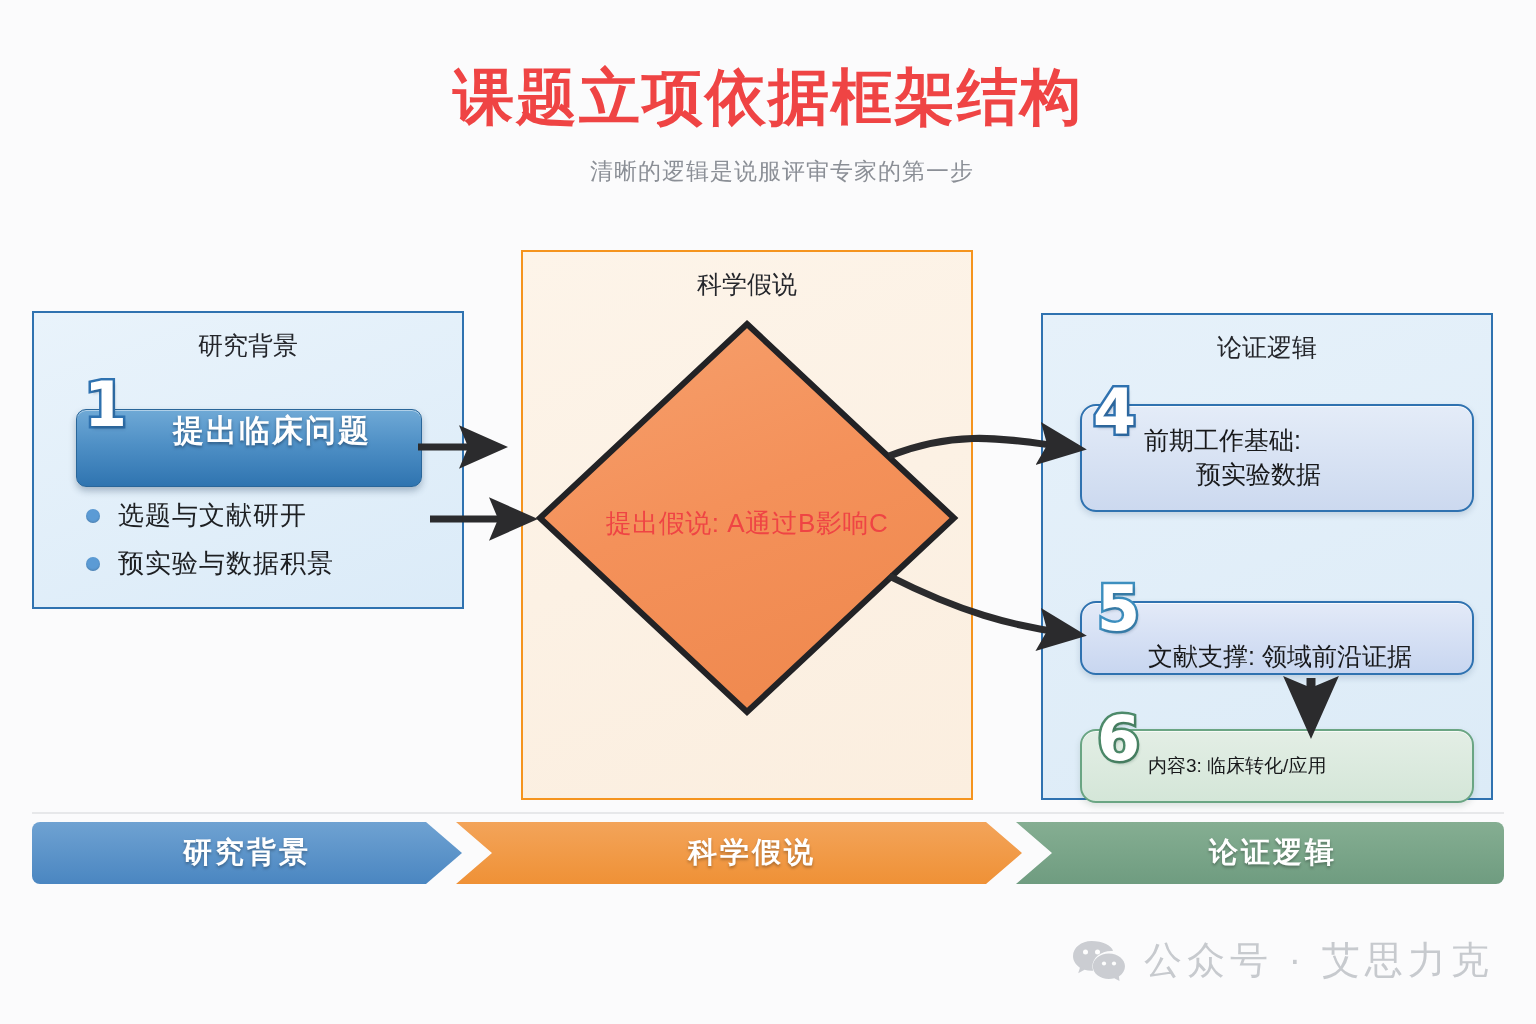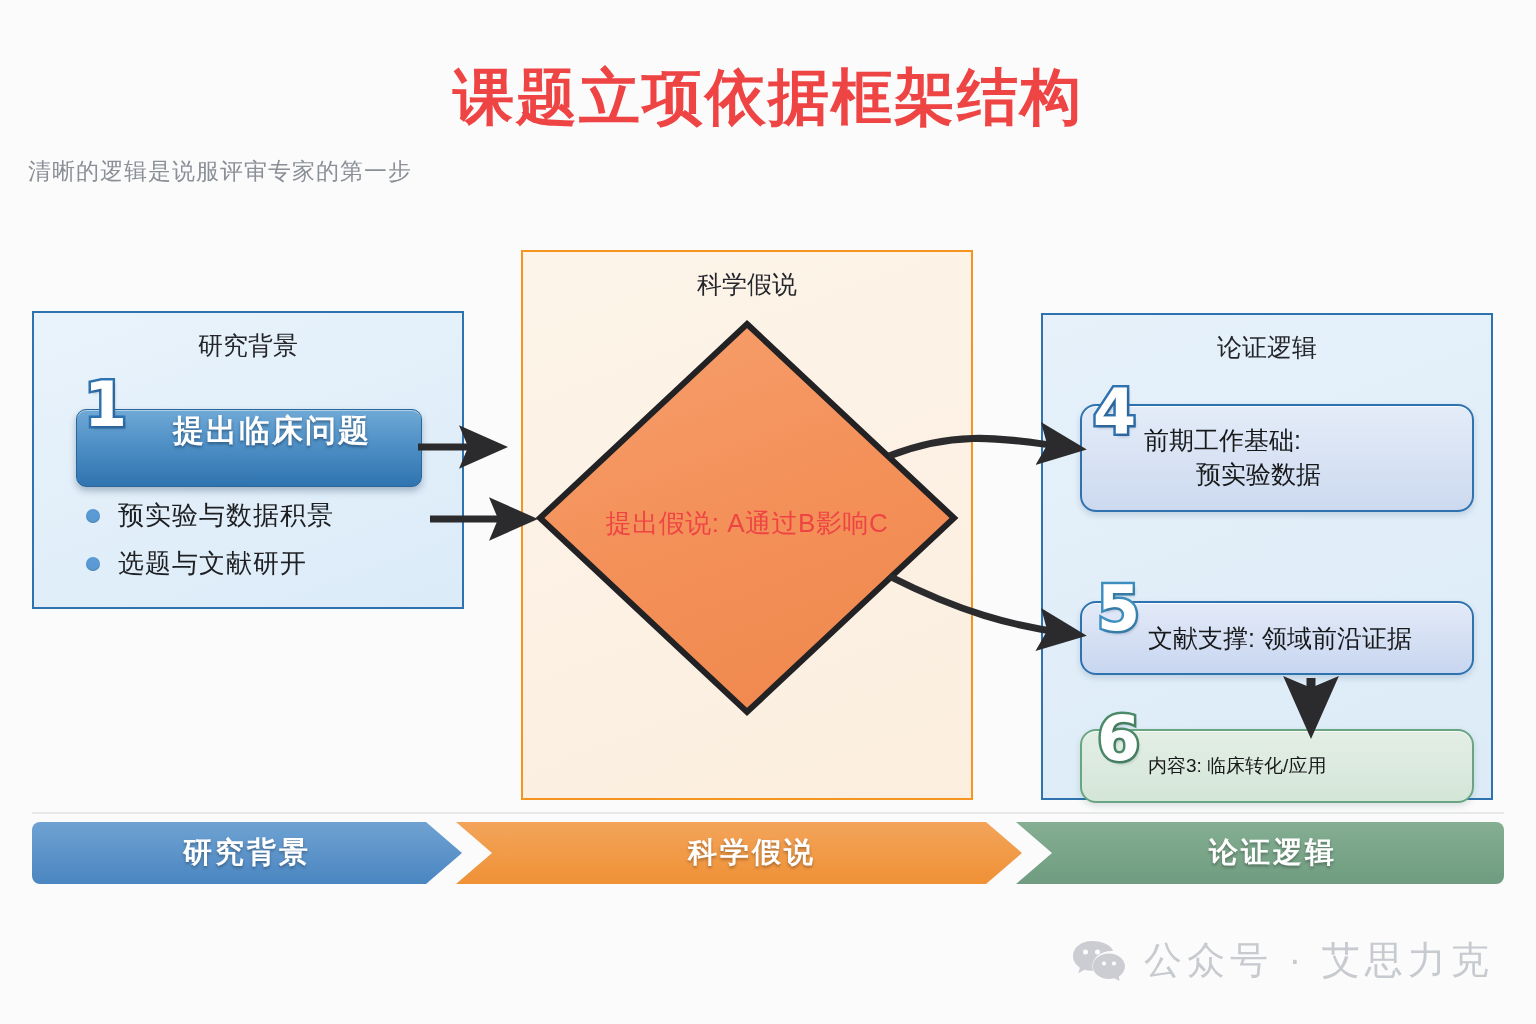--- a/index.html
+++ b/index.html
@@ -16,20 +16,21 @@
   
   .title{
     position:absolute;left:0;right:0;top:62px;
     text-align:center;
     font-size:61px;font-weight:700;letter-spacing:2px;
     color:#ef4444;
     line-height:1.15;
   }
   .subtitle{
     position:absolute;left:0;right:0;top:156px;
+    text-align:center;
     font-size:23px;font-weight:400;
     color:#8b8f96;
     letter-spacing:1px;
     margin-left:28px;
   }
 
   
   .panel{position:absolute;box-sizing:border-box;}
   .panel-head{
     position:absolute;left:0;right:0;top:16px;
@@ -128,20 +129,21 @@
   }
   .card-4 .txt{padding-left:62px;font-size:25px;color:#18191b;line-height:1.35;}
   .card-4 .txt .l2{padding-left:52px;}
   .badge-4{left:1093px;top:381px;}
 
   .card-5{
     left:1080px;top:601px;width:394px;height:74px;
     background:linear-gradient(180deg,#e3eaf8 0%,#c8d6f0 100%);
     border:2px solid #2f72b0;
     box-shadow:0 3px 6px rgba(40,70,110,.18), inset 0 1px 0 rgba(255,255,255,.7);
+    align-items:flex-end;
   }
   .card-5 .txt{padding-left:66px;font-size:25px;color:#18191b;}
   .badge-5{left:1097px;top:578px;}
 
   .card-6{
     left:1080px;top:729px;width:394px;height:74px;
     background:linear-gradient(180deg,#e3eee5 0%,#d4e6d8 100%);
     border:2px solid #6aa583;
     box-shadow:0 3px 6px rgba(50,90,70,.16), inset 0 1px 0 rgba(255,255,255,.7);
   }
@@ -211,25 +213,25 @@
 
   <div class="badge blue badge-1">1</div>
 
   <div class="btn-primary">
     <span>提出临床问题</span>
   </div>
 
   <div class="bullets">
     <div class="bullet-row">
       <div class="dot"></div>
-      <span>预实验与数据积景</span>
+      <span>选题与文献研开</span>
     </div>
     <div class="bullet-row">
       <div class="dot"></div>
-      <span>选题与文献研开</span>
+      <span>预实验与数据积景</span>
     </div>
   </div>
 
   <div class="panel panel-center">
     <div class="panel-head">科学假说</div>
   </div>
 
   <div class="diamond-wrap">
     <svg width="426" height="400" viewBox="0 0 426 400">
       <defs>

